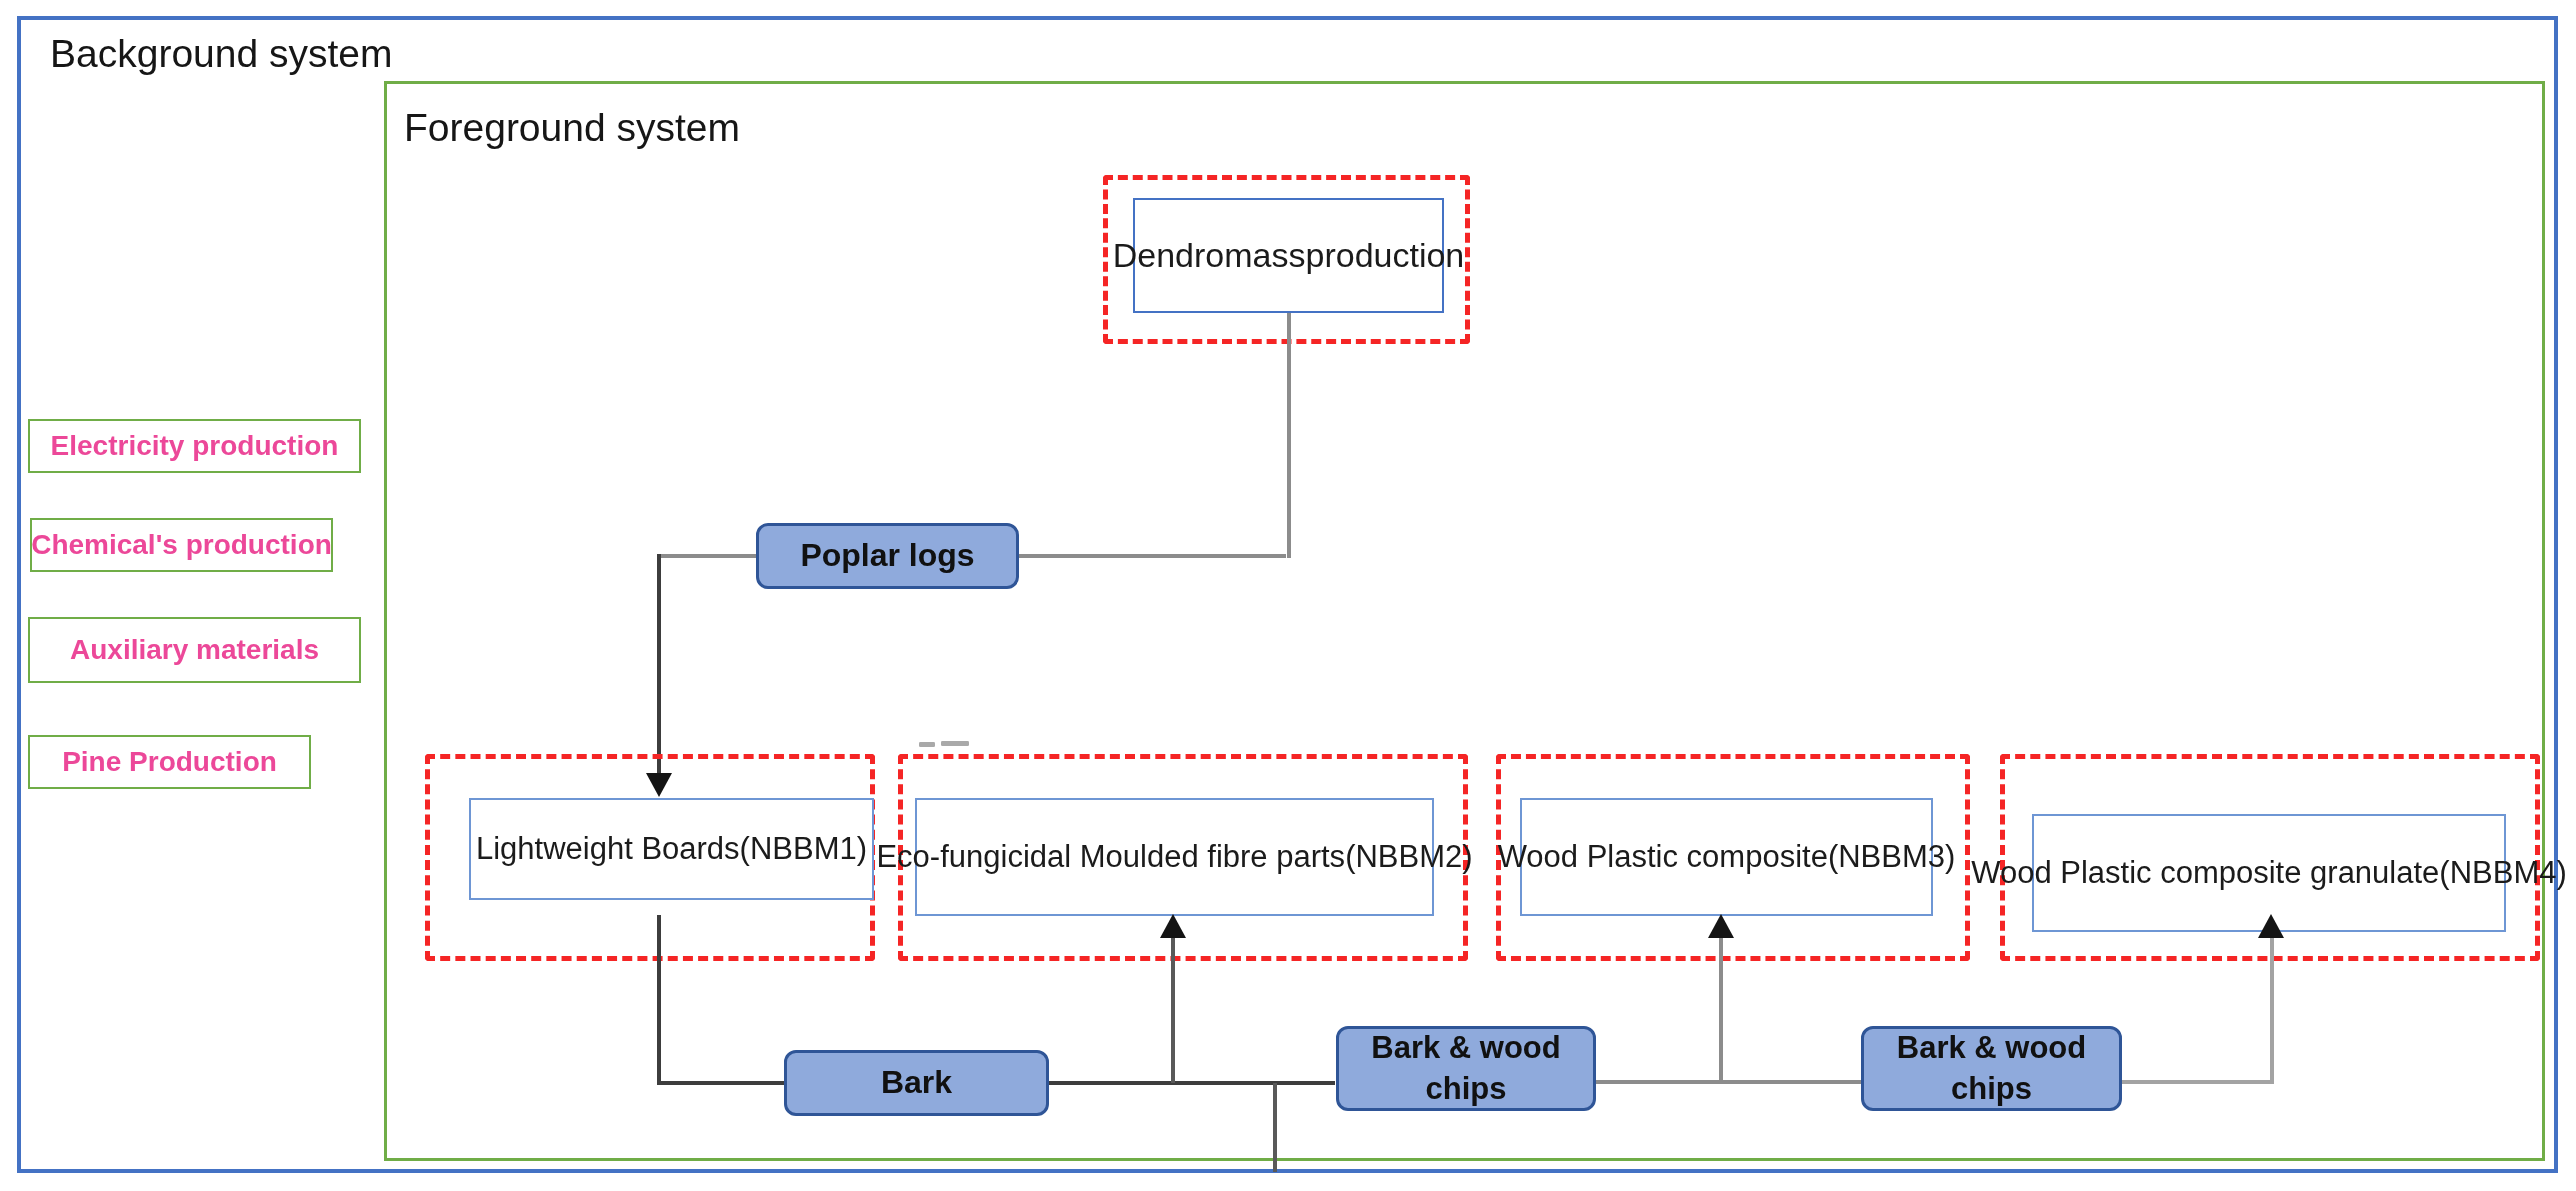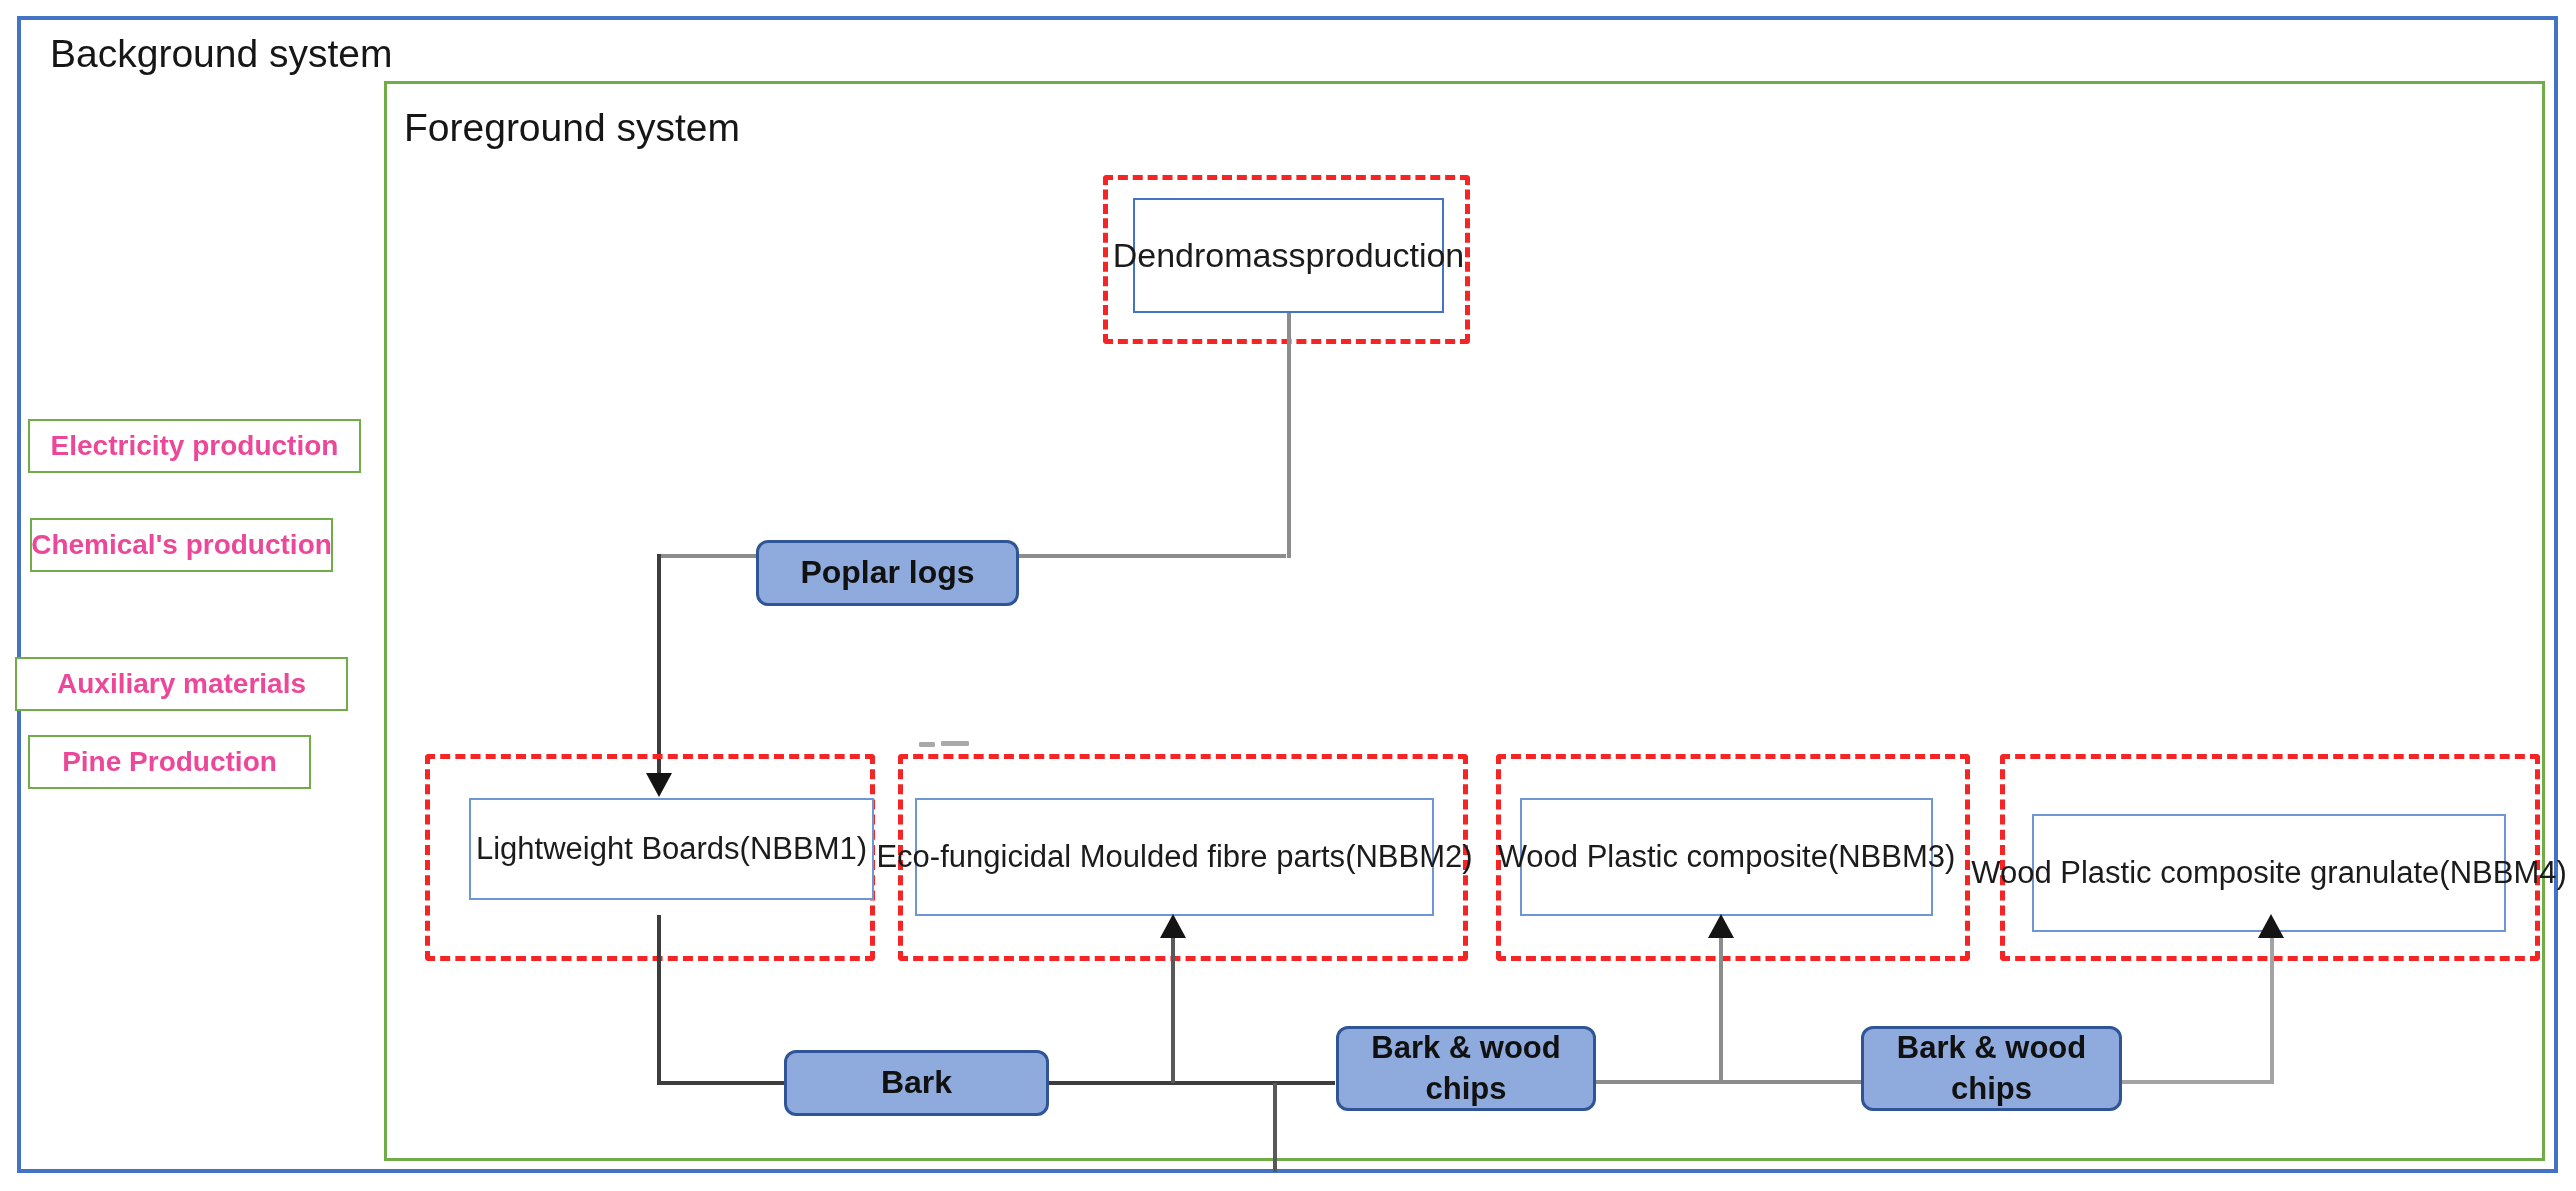--- a/index.html
+++ b/index.html
@@ -43,40 +43,40 @@
 
   <div class="abs fg-frame" style="left:384px;top:81px;width:2161px;height:1080px;"></div>
   <div class="abs section-title" style="left:404px;top:106px;">Foreground system</div>
 
   <div class="abs green-box" style="left:28px;top:419px;width:333px;height:54px;">
     <span>Electricity production</span>
   </div>
   <div class="abs green-box" style="left:30px;top:518px;width:303px;height:54px;">
     <span>Chemical's production</span>
   </div>
-  <div class="abs green-box" style="left:15px;top:617px;width:333px;height:54px;margin-top:40px;">
+  <div class="abs green-box" style="left:28px;top:617px;width:333px;height:66px;">
     <span>Auxiliary materials</span>
   </div>
   <div class="abs green-box" style="left:28px;top:735px;width:283px;height:54px;">
     <span>Pine Production</span>
   </div>
 
   <div class="abs red-dash" style="left:1103px;top:175px;width:367px;height:169px;"></div>
   <div class="abs blue-box dendro" style="left:1133px;top:198px;width:311px;height:115px;">
     <span class="ln">Dendromass</span>
     <span class="ln">production</span>
   </div>
 
   <div class="abs vline" style="left:1287px;top:313px;width:4px;height:245px;"></div>
   <div class="abs hline" style="left:1019px;top:554px;width:267px;height:4px;"></div>
   <div class="abs hline" style="left:657px;top:554px;width:99px;height:4px;"></div>
   <div class="abs vline dark" style="left:657px;top:554px;width:4px;height:219px;"></div>
   <div class="abs arrow-down" style="left:646px;top:773px;"></div>
 
-  <div class="abs chip" style="left:756px;top:540px;width:263px;height:66px;">
+  <div class="abs chip" style="left:756px;top:523px;width:263px;height:66px;">
     <span class="ln">Poplar logs</span>
   </div>
 
   <div class="abs artifact" style="left:919px;top:742px;width:16px;height:4.7px;"></div>
   <div class="abs artifact" style="left:941px;top:741px;width:28px;height:5.4px;"></div>
 
   <div class="abs red-dash" style="left:425px;top:754px;width:450px;height:207px;"></div>
   <div class="abs red-dash" style="left:898px;top:754px;width:570px;height:207px;"></div>
   <div class="abs red-dash" style="left:1496px;top:754px;width:474px;height:207px;"></div>
   <div class="abs red-dash" style="left:2000px;top:754px;width:540px;height:207px;"></div>

